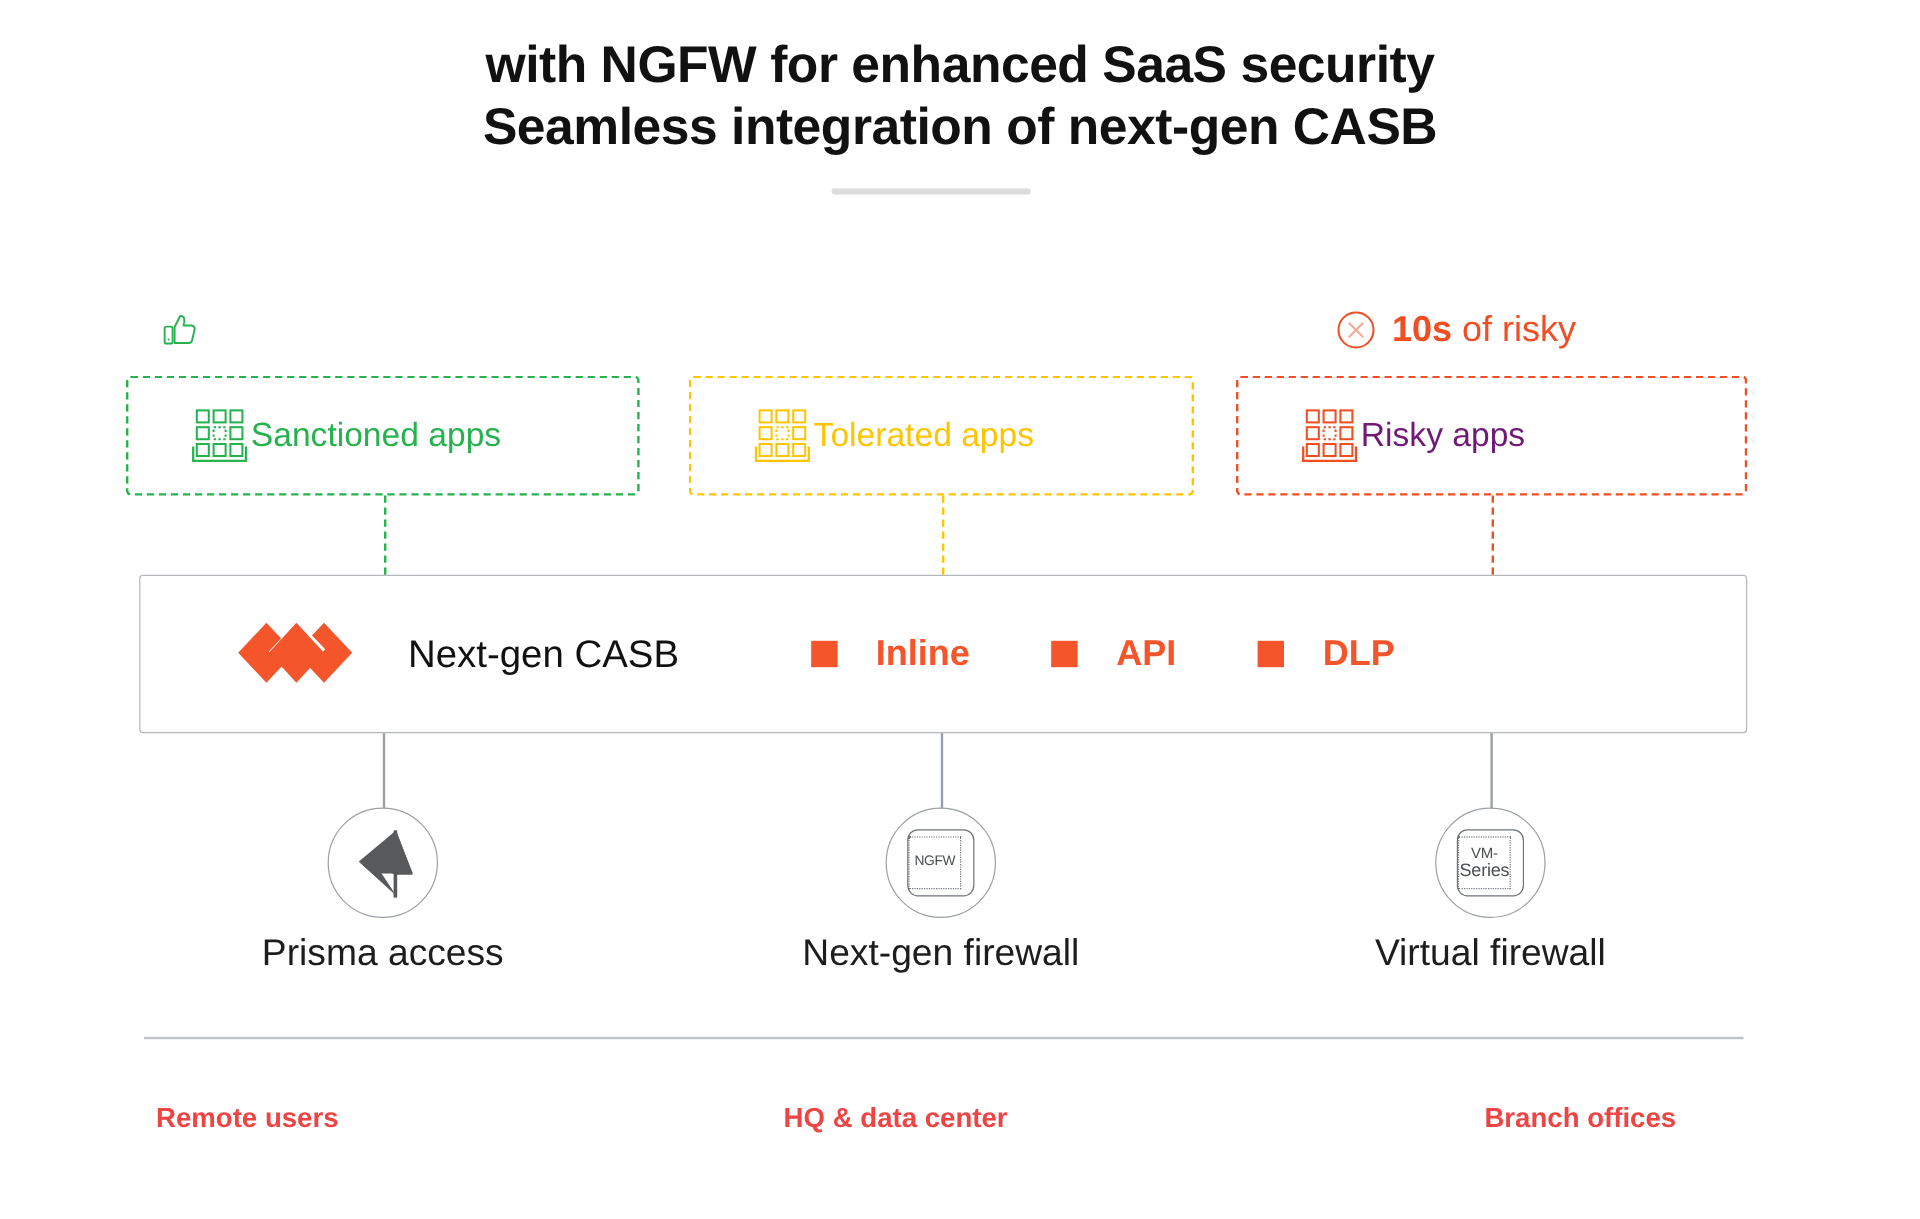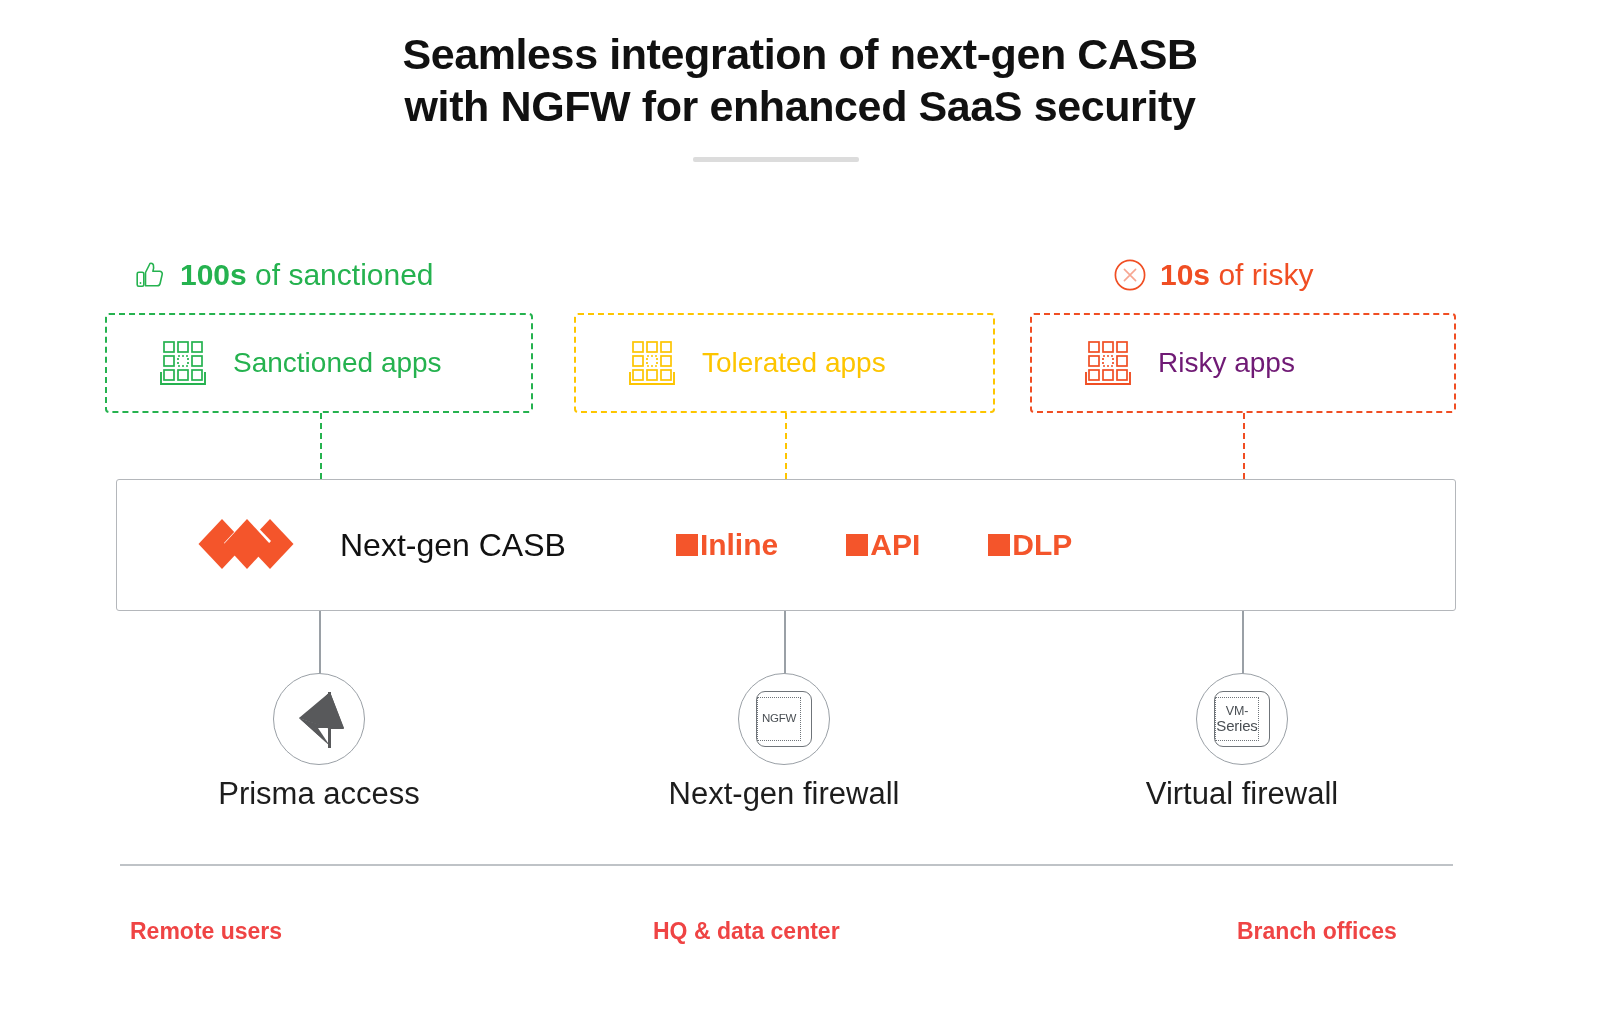--- a/index.html
+++ b/index.html
@@ -77,21 +77,20 @@
     display: flex;
     align-items: center;
   }
   .app-box-green  { left: 105px;  width: 428px; border-color: #25b24f; }
   .app-box-yellow { left: 574px;  width: 421px; border-color: #fdc500; }
   .app-box-red    { left: 1030px; width: 426px; border-color: #f04e23; }
 
   .app-inner {
     display: flex;
     align-items: center;
-    gap: 24px;
     margin-left: 52px;
   }
   .grid-icon { width: 50px; height: 48px; flex: none; display:block; }
   .app-label {
     font-size: 28px;
     font-weight: 400;
     white-space: nowrap;
     line-height: 1;
   }
 
@@ -129,21 +128,21 @@
   }
   .cap-list {
     display: flex;
     align-items: center;
     margin-left: 110px;
     gap: 68px;
   }
   .cap {
     display: flex;
     align-items: center;
-    gap: 2px;
+    gap: 32px;
   }
   .cap-sq {
     width: 22px; height: 22px;
     flex: none;
     background: #f4552b;
   }
   .cap-label {
     font-size: 30px;
     font-weight: 700;
     color: #f4552b;
@@ -243,35 +242,32 @@
   .zone-1 { left: 130px; }
   .zone-2 { left: 653px; }
   .zone-3 { left: 1237px; }
 </style>
 </head>
 <body>
 
 <div class="canvas">
 
   <div class="title-block">
+    <div class="title-line">with NGFW for enhanced SaaS security</div>
     <div class="title-line">Seamless integration of next-gen CASB</div>
-    <div class="title-line">with NGFW for enhanced SaaS security</div>
   </div>
   <div class="title-rule"></div>
 
   <div class="cat-head cat-head-green">
     <span>
       <svg class="hdr-icon" viewBox="0 0 34 34">
         <path d="M12.5 14.5 L17 5.5 a2.6 2.6 0 0 1 3.4 1.6 c0.5 1.8 0.2 4-0.5 6.1 h6.8 a2.6 2.6 0 0 1 2.5 3.2 l-2.1 9.1 a3 3 0 0 1-2.9 2.3 H12.5 Z" fill="none" stroke="#25b24f" stroke-width="1.6" stroke-linejoin="round"></path>
         <rect x="4.2" y="14.2" width="6.6" height="14.1" rx="1.6" fill="none" stroke="#25b24f" stroke-width="1.6"></rect>
         <circle cx="7.5" cy="25" r="0.9" fill="#25b24f"></circle>
       </svg>
-    </span>
-    <span class="hdr-text" style="color:#25b24f">
-      <b>100s</b><span> of sanctioned</span>
     </span>
   </div>
 
 
   <div class="cat-head cat-head-red">
     <span>
       <svg class="hdr-icon" viewBox="0 0 34 34">
         <circle cx="17" cy="17" r="14.6" fill="none" stroke="#f04e23" stroke-width="1.7"></circle>
         <path d="M11.4 11.4 L22.6 22.6 M22.6 11.4 L11.4 22.6" fill="none" stroke="#f04e23" stroke-width="1.6" stroke-linecap="round" opacity="0.5"></path>
       </svg>

